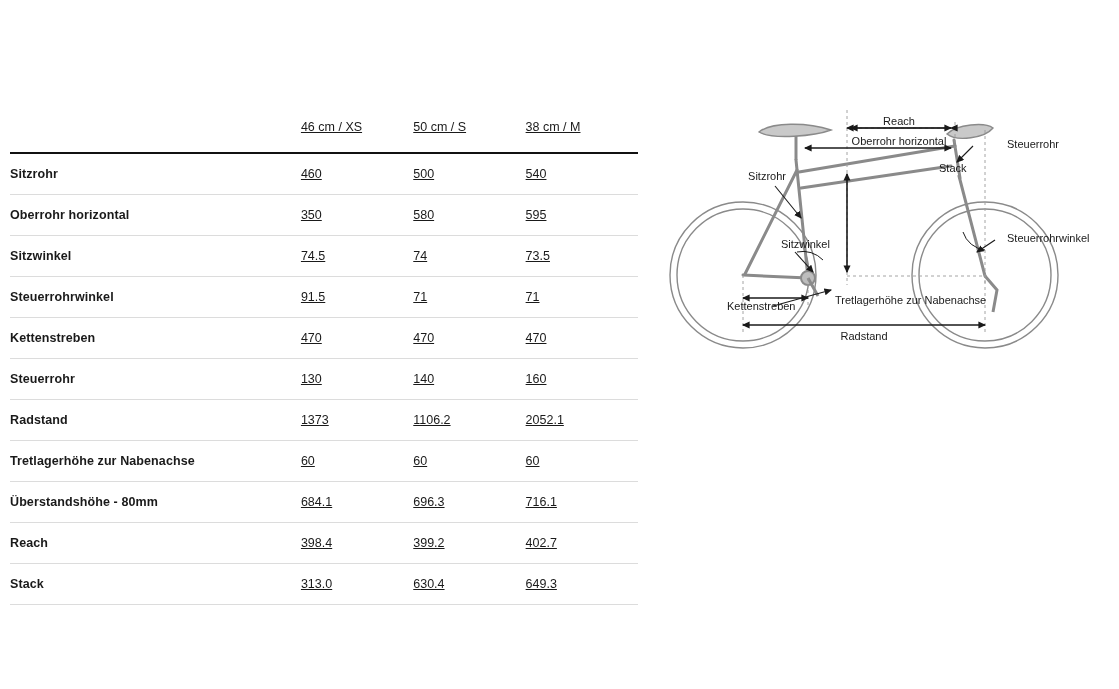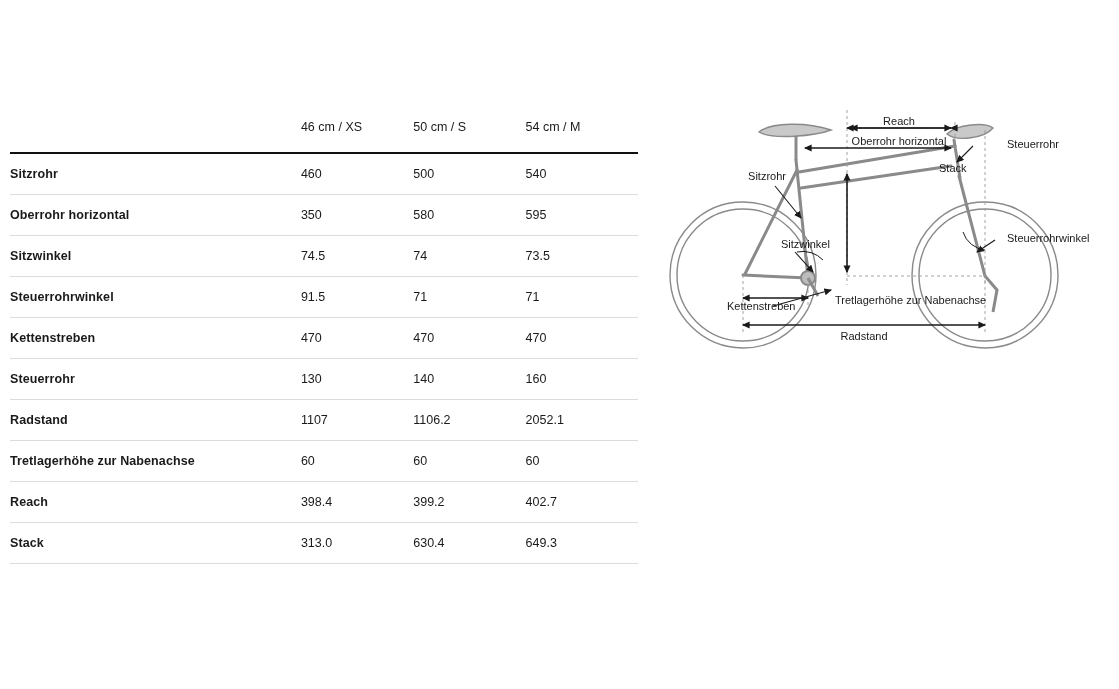--- a/index.html
+++ b/index.html
@@ -56,20 +56,21 @@
   }
   td.rowlabel, th.rowlabel {
     font-weight: bold;
     width: 290px;
     padding-left: 2px;
     letter-spacing: 0.1px;
   }
   td.val, th.val {
     width: 112px;
     font-weight: normal;
+    text-decoration: underline;
   }
   .col1 { padding-left: 0px; }
 
   
   .diagram {
     position: absolute;
     left: 655px;
     top: 100px;
     width: 460px;
     height: 275px;
@@ -86,21 +87,21 @@
 
 <div class="page">
 
   <div class="geo-table-wrap">
     <table class="geo">
       <thead>
         <tr>
           <th class="rowlabel"></th>
           <th class="val col1">46 cm / XS</th>
           <th class="val">50 cm / S</th>
-          <th class="val">54 cm / M</th>
+          <th class="val">38 cm / M</th>
         </tr>
       </thead>
       <tbody>
         <tr>
           <td class="rowlabel">Sitzrohr</td>
           <td class="val col1">460</td>
           <td class="val">500</td>
           <td class="val">540</td>
         </tr>
         <tr>
@@ -128,29 +129,35 @@
           <td class="val">470</td>
         </tr>
         <tr>
           <td class="rowlabel">Steuerrohr</td>
           <td class="val col1">130</td>
           <td class="val">140</td>
           <td class="val">160</td>
         </tr>
         <tr>
           <td class="rowlabel">Radstand</td>
-          <td class="val col1">1107</td>
+          <td class="val col1">1373</td>
           <td class="val">1106.2</td>
           <td class="val">2052.1</td>
         </tr>
         <tr>
           <td class="rowlabel">Tretlagerhöhe zur Nabenachse</td>
           <td class="val col1">60</td>
           <td class="val">60</td>
           <td class="val">60</td>
+        </tr>
+        <tr>
+          <td class="rowlabel">Überstandshöhe - 80mm</td>
+          <td class="val col1">684.1</td>
+          <td class="val">696.3</td>
+          <td class="val">716.1</td>
         </tr>
         <tr>
           <td class="rowlabel">Reach</td>
           <td class="val col1">398.4</td>
           <td class="val">399.2</td>
           <td class="val">402.7</td>
         </tr>
         <tr>
           <td class="rowlabel">Stack</td>
           <td class="val col1">313.0</td>

